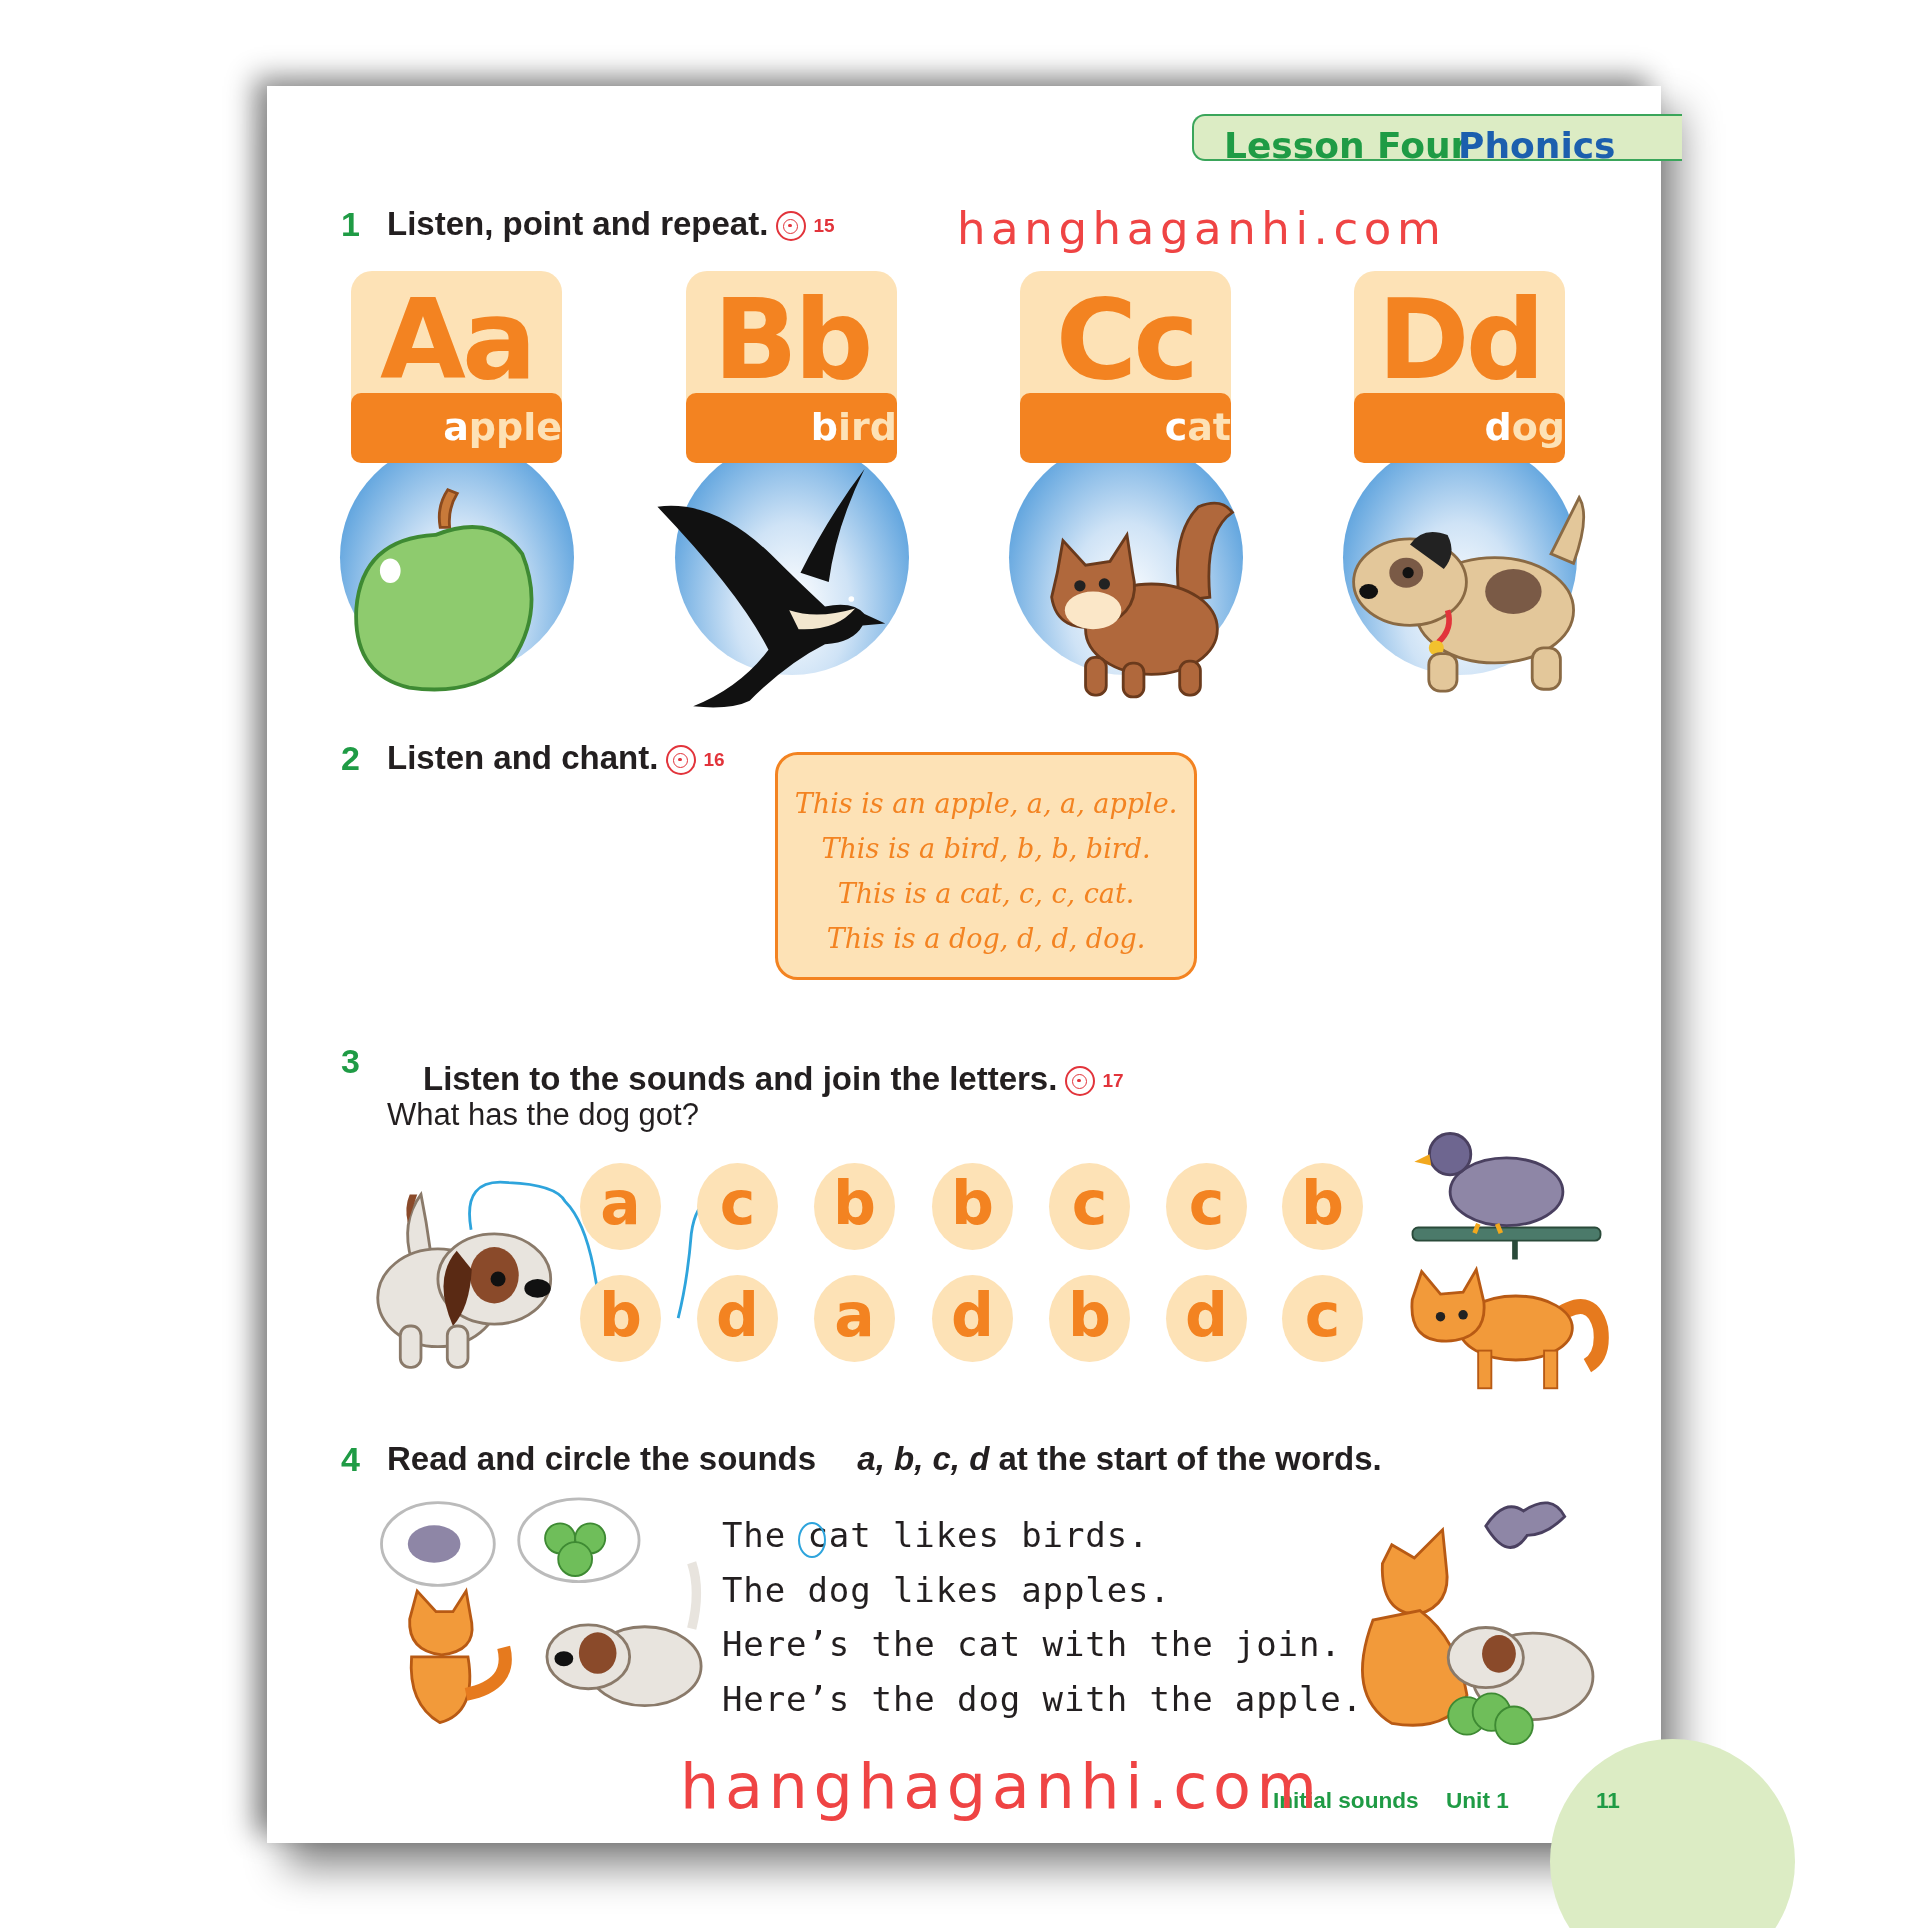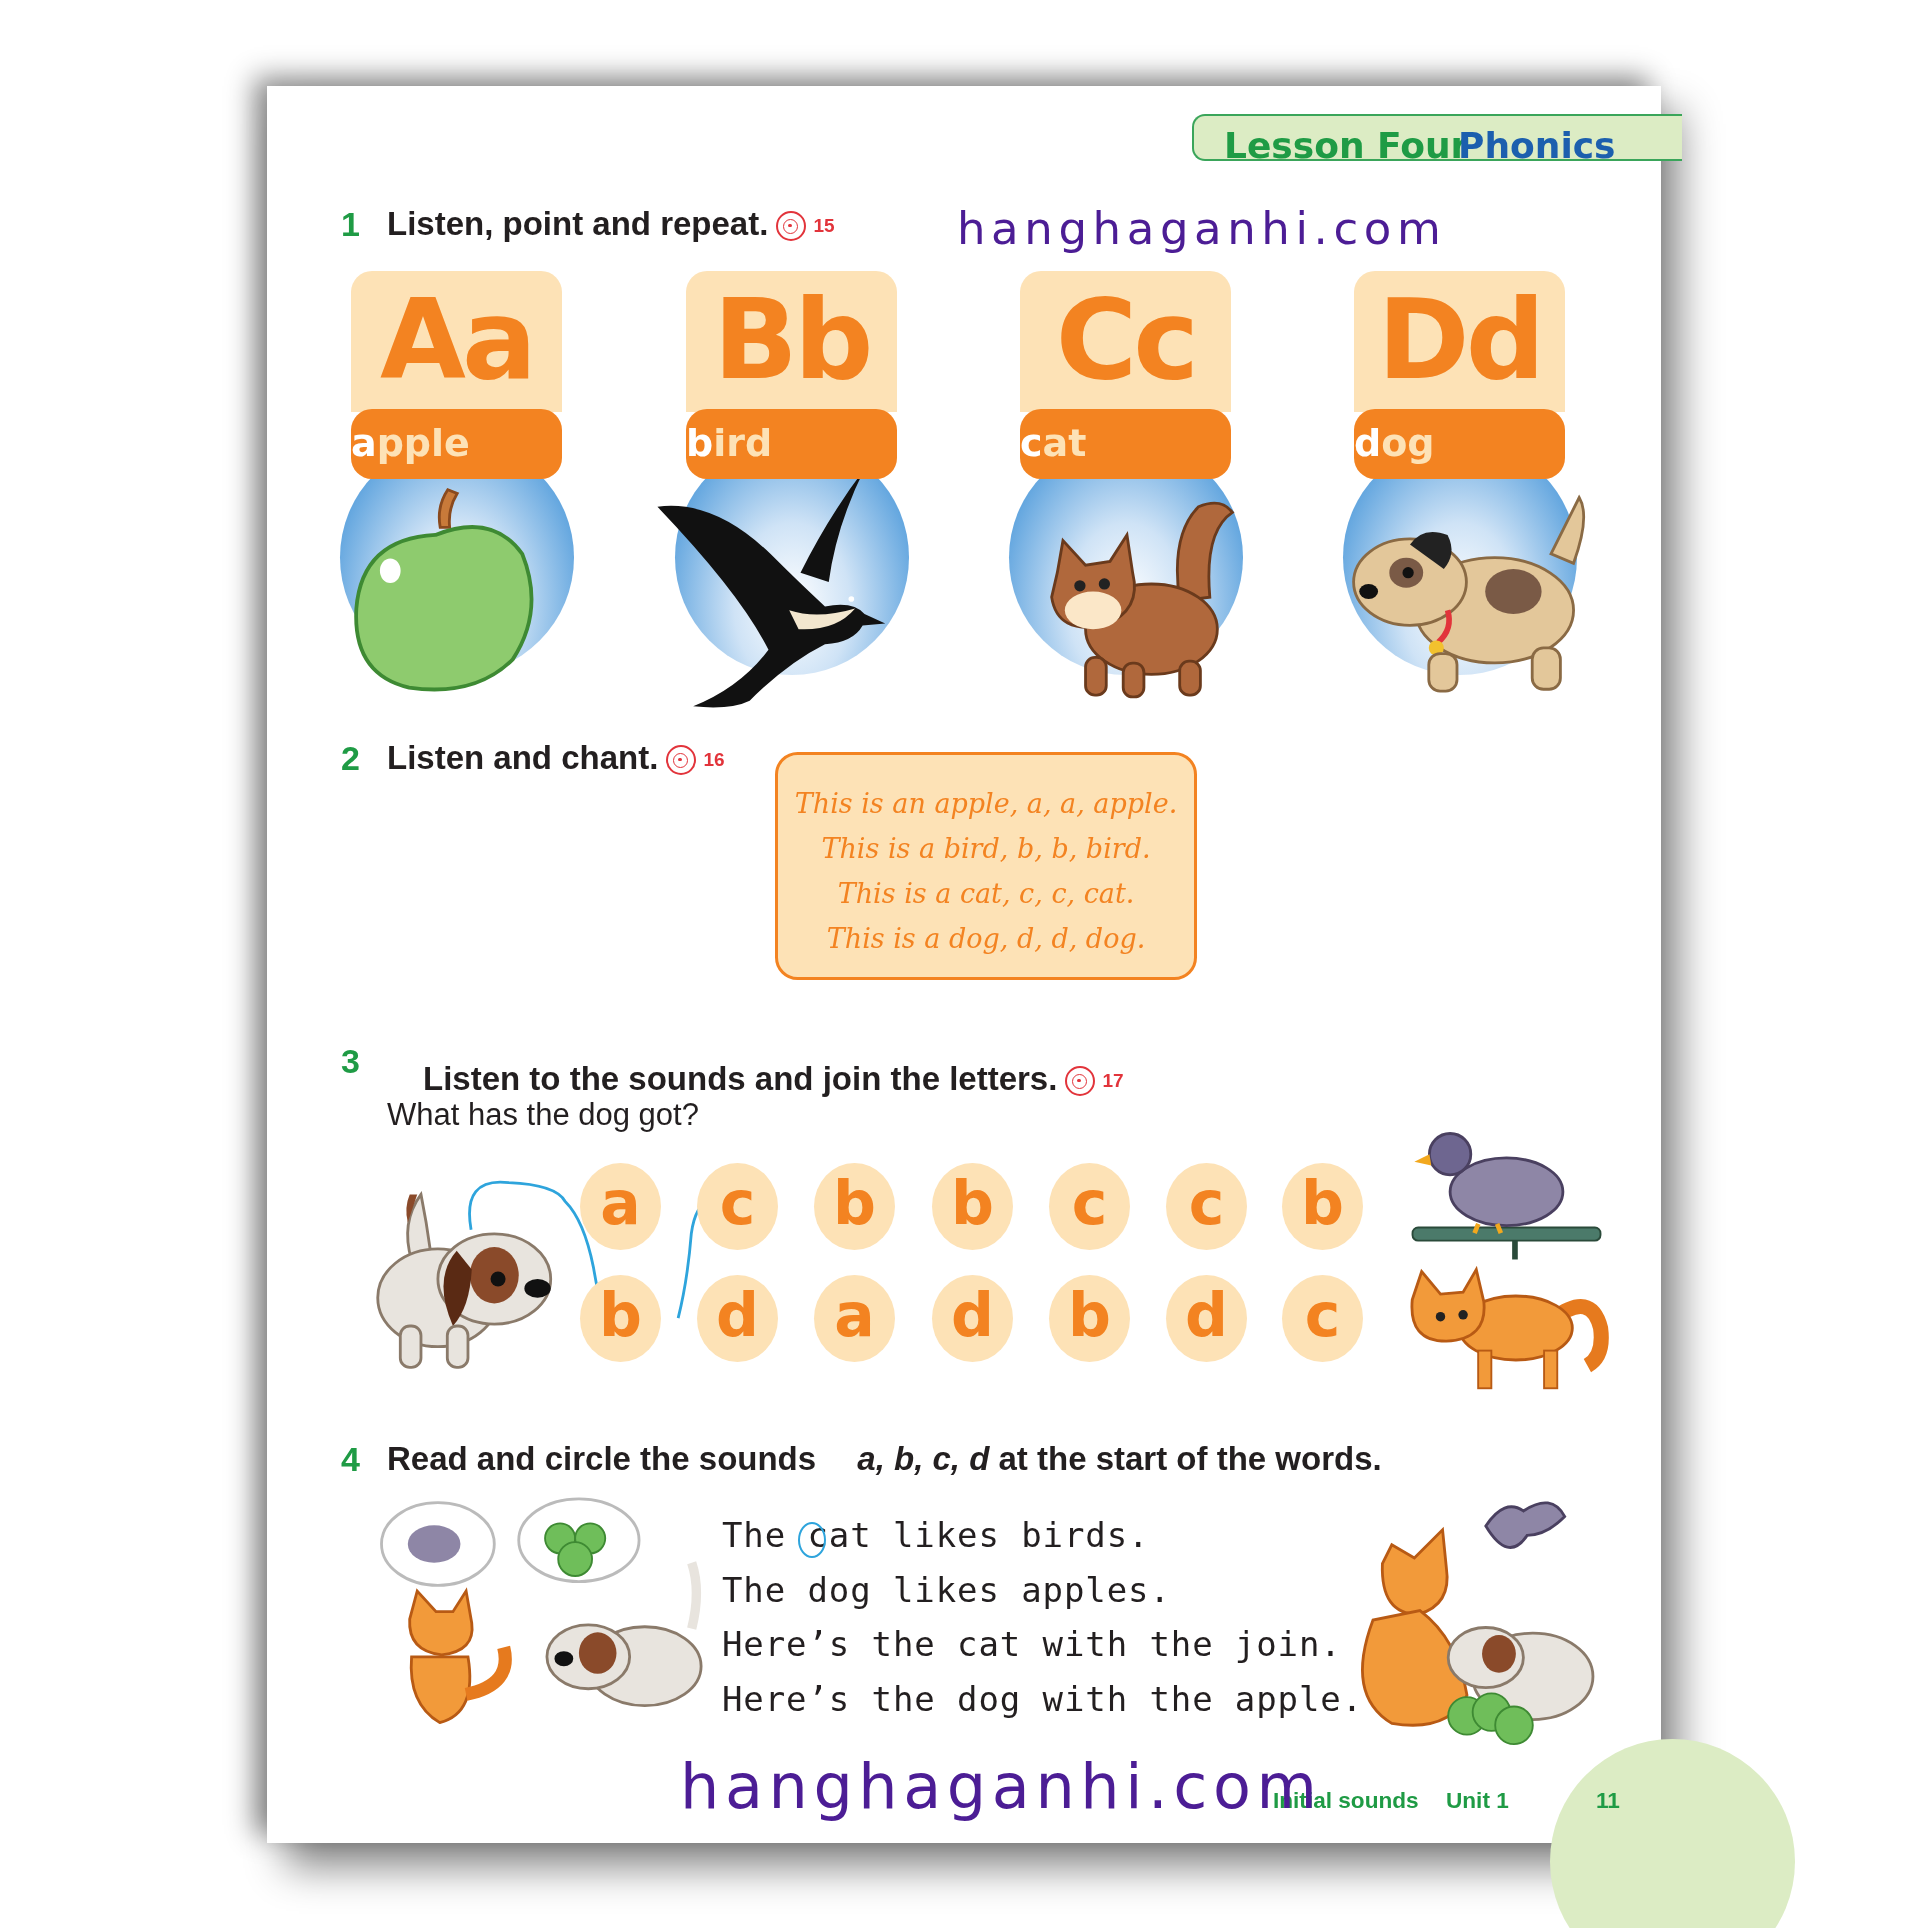--- a/index.html
+++ b/index.html
@@ -11,26 +11,26 @@
   .lesson-tab{position:absolute;left:1192px;top:114px;width:490px;height:47px;background:#dcecc4;border:2.8px solid #3aa55a;border-right:none;border-radius:13px 0 0 13px;box-sizing:border-box;}
   .lesson-tab .t1{position:absolute;left:30px;top:9.4px;font:bold 36px "DejaVu Sans",sans-serif;color:#1f9b45;letter-spacing:0px;}
   .lesson-tab .t2{position:absolute;left:264px;top:9.4px;font:bold 36px "DejaVu Sans",sans-serif;color:#1c5fae;}
   .ex-num{position:absolute;font:bold 34px "Liberation Sans",sans-serif;color:#1f9b45;}
   .ex-title{position:absolute;font:bold 33px "Liberation Sans",sans-serif;color:#231f20;white-space:nowrap;}
   .ex-title i{margin-left:32px;}
   .cd{display:inline-block;width:30px;height:30px;border-radius:50%;border:2.8px solid #e2343b;box-sizing:border-box;position:relative;vertical-align:middle;margin-left:7.5px;}
   .cd::before{content:"";position:absolute;left:5.6px;top:5.6px;width:13px;height:13px;border-radius:50%;border:1.9px solid #e2343b;}
   .cd::after{content:"";position:absolute;left:10.4px;top:10.4px;width:3.8px;height:3.8px;border-radius:50%;background:#e2343b;}
   .track{font:bold 19px "Liberation Sans",sans-serif;color:#e2343b;vertical-align:middle;margin-left:7.5px;}
-  .watermark{position:absolute;font:45px "DejaVu Sans",sans-serif;color:#4c1d95;letter-spacing:5.6px;white-space:nowrap;}
+  .watermark{position:absolute;font:45px "DejaVu Sans",sans-serif;color:#ef4444;letter-spacing:5.6px;white-space:nowrap;}
   
   .card{position:absolute;width:211px;top:271px;}
   .card .top{position:absolute;left:0;top:0;width:211px;height:141px;background:#fde2b6;border-radius:21px 21px 0 0;}
   .card .big{position:absolute;left:0;top:3.8px;width:211px;text-align:center;font:bold 111px "DejaVu Sans",sans-serif;color:#f38321;letter-spacing:-3.8px;}
-  .card .bar{position:absolute;left:0;top:122px;width:211px;height:70px;background:#f38321;border-radius:21px;text-align:left;margin-top:16px;}
+  .card .bar{position:absolute;left:0;top:122px;width:211px;height:70px;background:#f38321;border-radius:10px;text-align:right;}
   .card .bar span{font:bold 38px "DejaVu Sans",sans-serif;line-height:68px;color:#fff;}
   .card .bar span.rest{color:#fde2b6;}
   .card .orb{position:absolute;left:-11.3px;top:169px;width:234px;height:235px;border-radius:50%;
         background:radial-gradient(ellipse at 50% 70%, #ffffff 0%, #cfe3f6 35%, #5aa1dd 80%, #3d89cf 100%);}
   .card svg{position:absolute;left:-38px;top:198px;}
   
   .chant{position:absolute;left:775px;top:752px;width:422px;height:228px;background:#fde2b6;border:3.8px solid #f38321;border-radius:22.6px;box-sizing:border-box;text-align:center;padding-top:26px;}
   .chant div{font:italic 27px "DejaVu Serif",serif;color:#f38321;line-height:45px;}
   .sub{position:absolute;font:31px "Liberation Sans",sans-serif;color:#231f20;}
   

